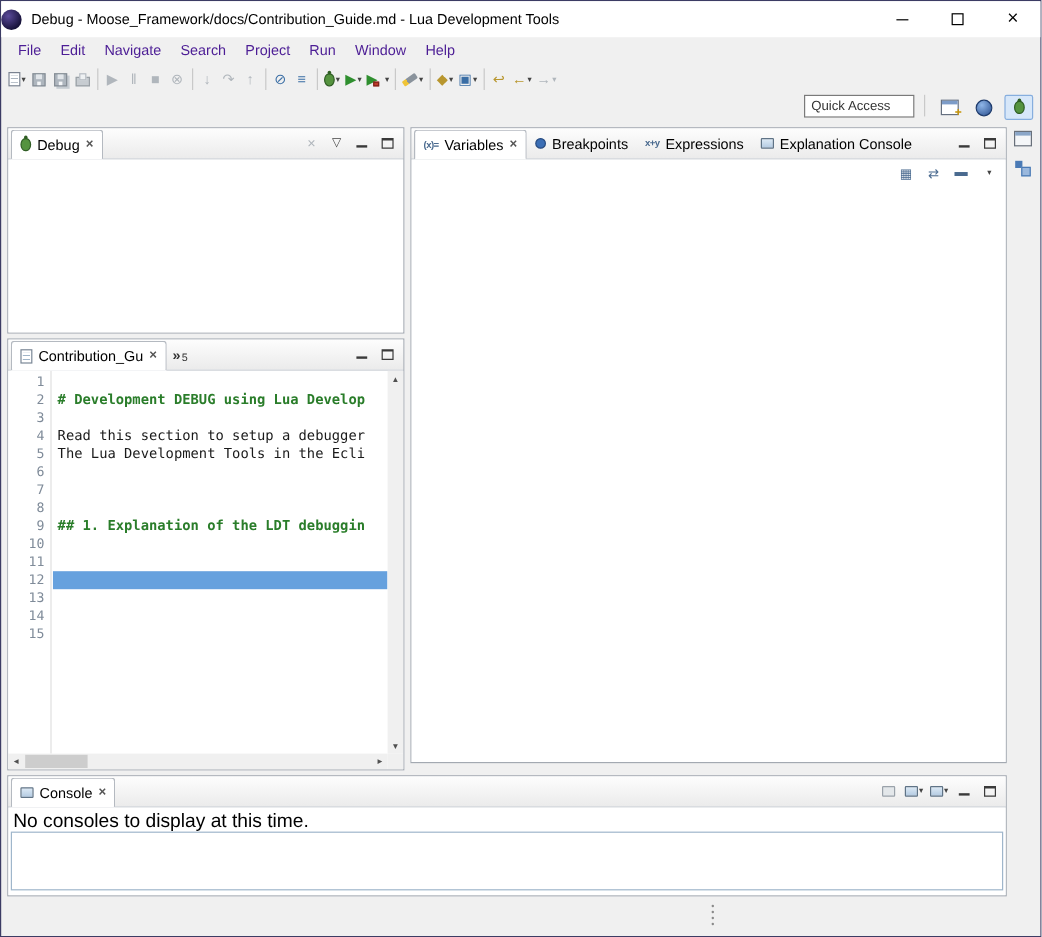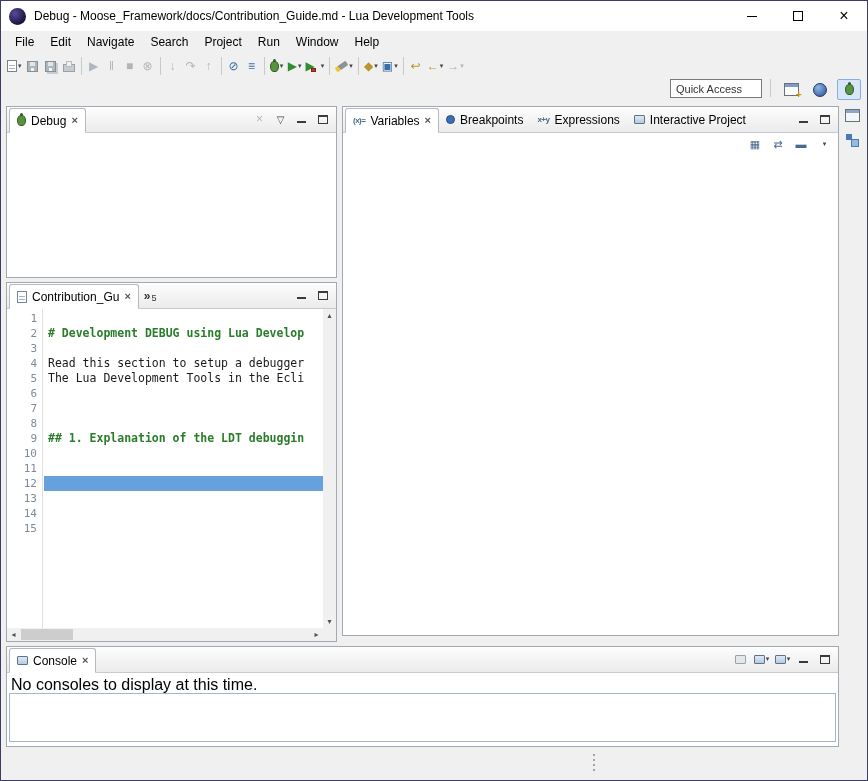--- a/index.html
+++ b/index.html
@@ -1,31 +1,31 @@
 <!DOCTYPE html>
 <html><head>
 <meta charset="utf-8">
 <style>
   * { margin:0; padding:0; box-sizing:border-box; }
   html,body { width:868px; height:781px; }
   body { font-family:"Liberation Sans",sans-serif; background:#f0f0f0; position:relative; overflow:hidden; }
   .window { position:absolute; inset:0; border:1px solid #3c3c64; background:#f0f0f0; }
 
   
-  .titlebar { height:30px; background:#ffffff; display:flex; align-items:center; padding-left:8px; }
+  .titlebar { height:30px; background:#ffffff; display:flex; align-items:center; padding-left:0; }
   .app-icon { width:17px; height:17px; border-radius:50%; background:radial-gradient(circle at 35% 32%, #5a4a9a, #17123a 72%); margin-right:8px; flex:0 0 auto; }
   .title-text { font-size:12px; color:#000; white-space:nowrap; }
   .win-controls { margin-left:auto; display:flex; height:30px; }
   .win-btn { width:46px; display:flex; align-items:center; justify-content:center; }
   .glyph-minbar { width:10px; height:1px; background:#000; }
   .glyph-maxbox { width:10px; height:10px; border:1px solid #000; }
   .glyph-close { font-size:16px; color:#000; line-height:1; }
 
   
-  .menubar { height:22px; display:flex; align-items:center; padding-left:6px; font-size:12px; color:#000000; }
+  .menubar { height:22px; display:flex; align-items:center; padding-left:6px; font-size:12px; color:#4c1d95; }
   .menu-item { padding:3px 8px; }
 
   
   .toolbar { height:26px; display:flex; align-items:center; padding:0 4px; }
   .tbtn { height:22px; min-width:18px; display:flex; align-items:center; justify-content:center; padding:0 2px; font-size:12px; color:#333; }
   .tbtn .g { line-height:1; }
   .tbtn.disabled { color:#b0b6bc; }
   .tbtn .green { color:#2f8f2f; }
   .tbtn .blue { color:#3a6ea5; }
   .tbtn .gold { color:#b8962e; }
@@ -295,21 +295,21 @@
         <div class="tab">
           <span class="dot-blue"></span>
           <span>Breakpoints</span>
         </div>
         <div class="tab">
           <span class="tico-text">x+y</span>
           <span>Expressions</span>
         </div>
         <div class="tab">
           <span class="mon small"></span>
-          <span>Interactive Project</span>
+          <span>Explanation Console</span>
         </div>
         <div class="hdr-controls">
           <div class="hbtn">
               <span class="glyph-min"></span>
             </div>
           <div class="hbtn">
               <span class="glyph-max"></span>
             </div>
         </div>
       </div>

